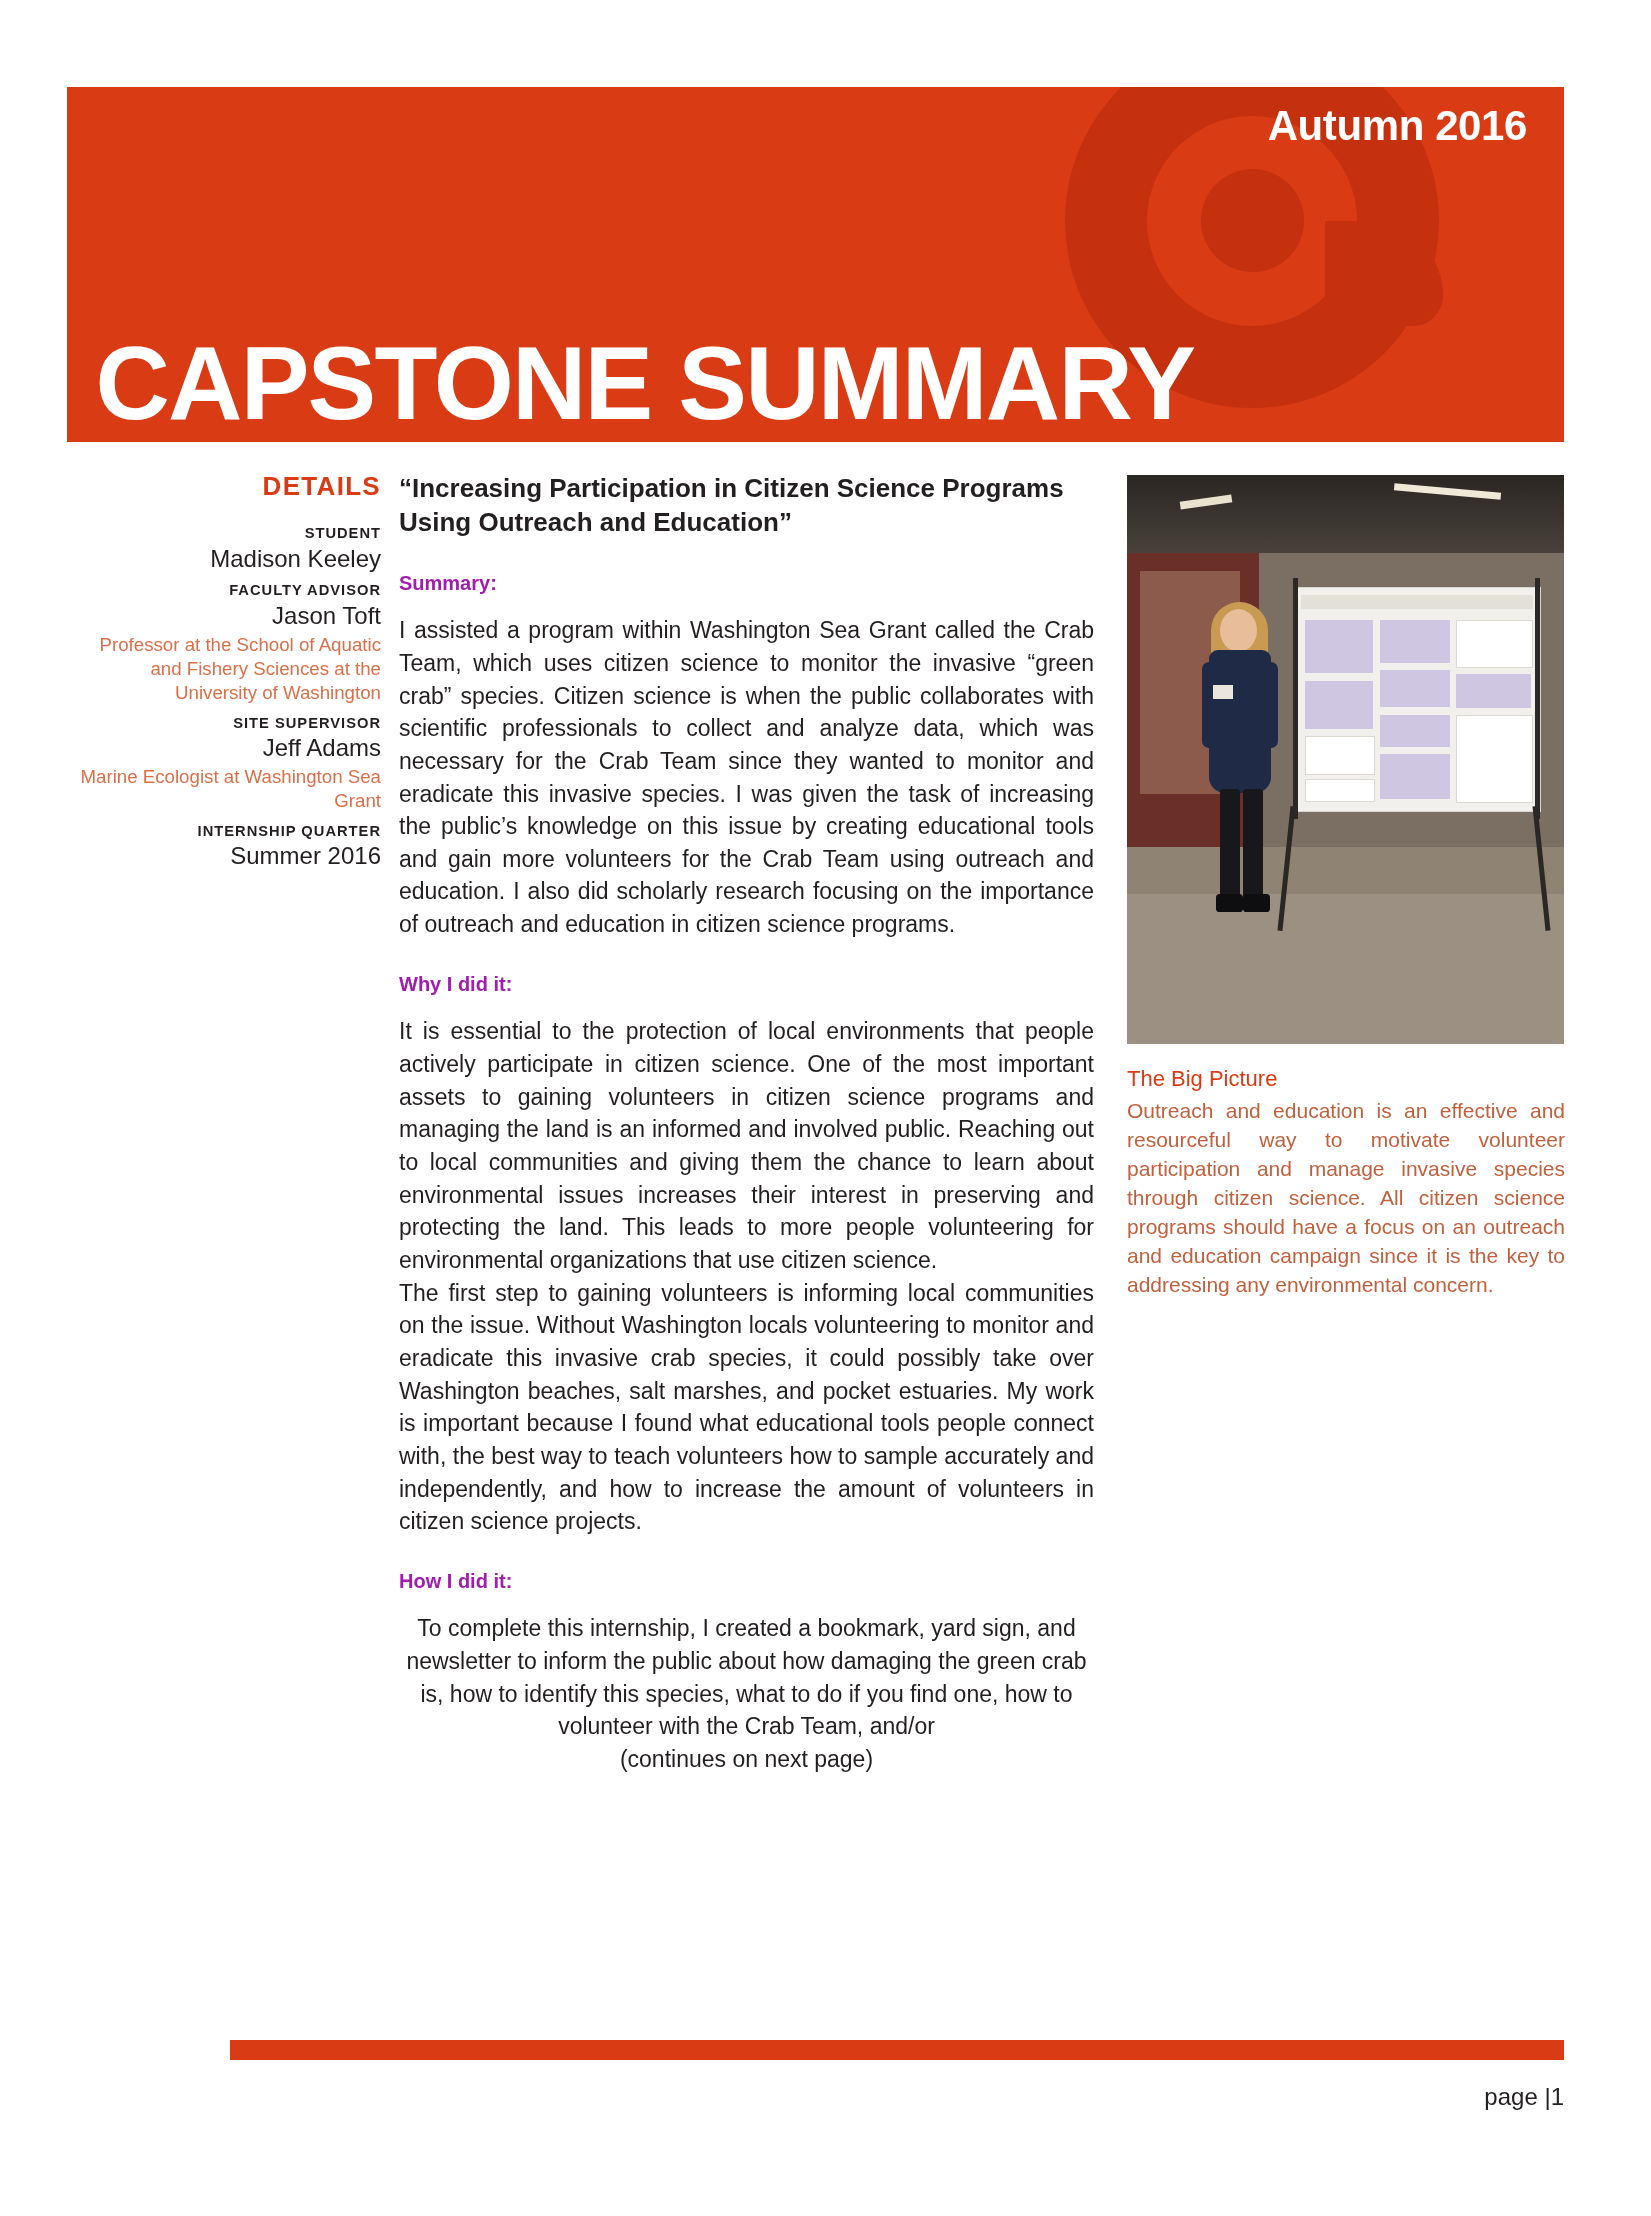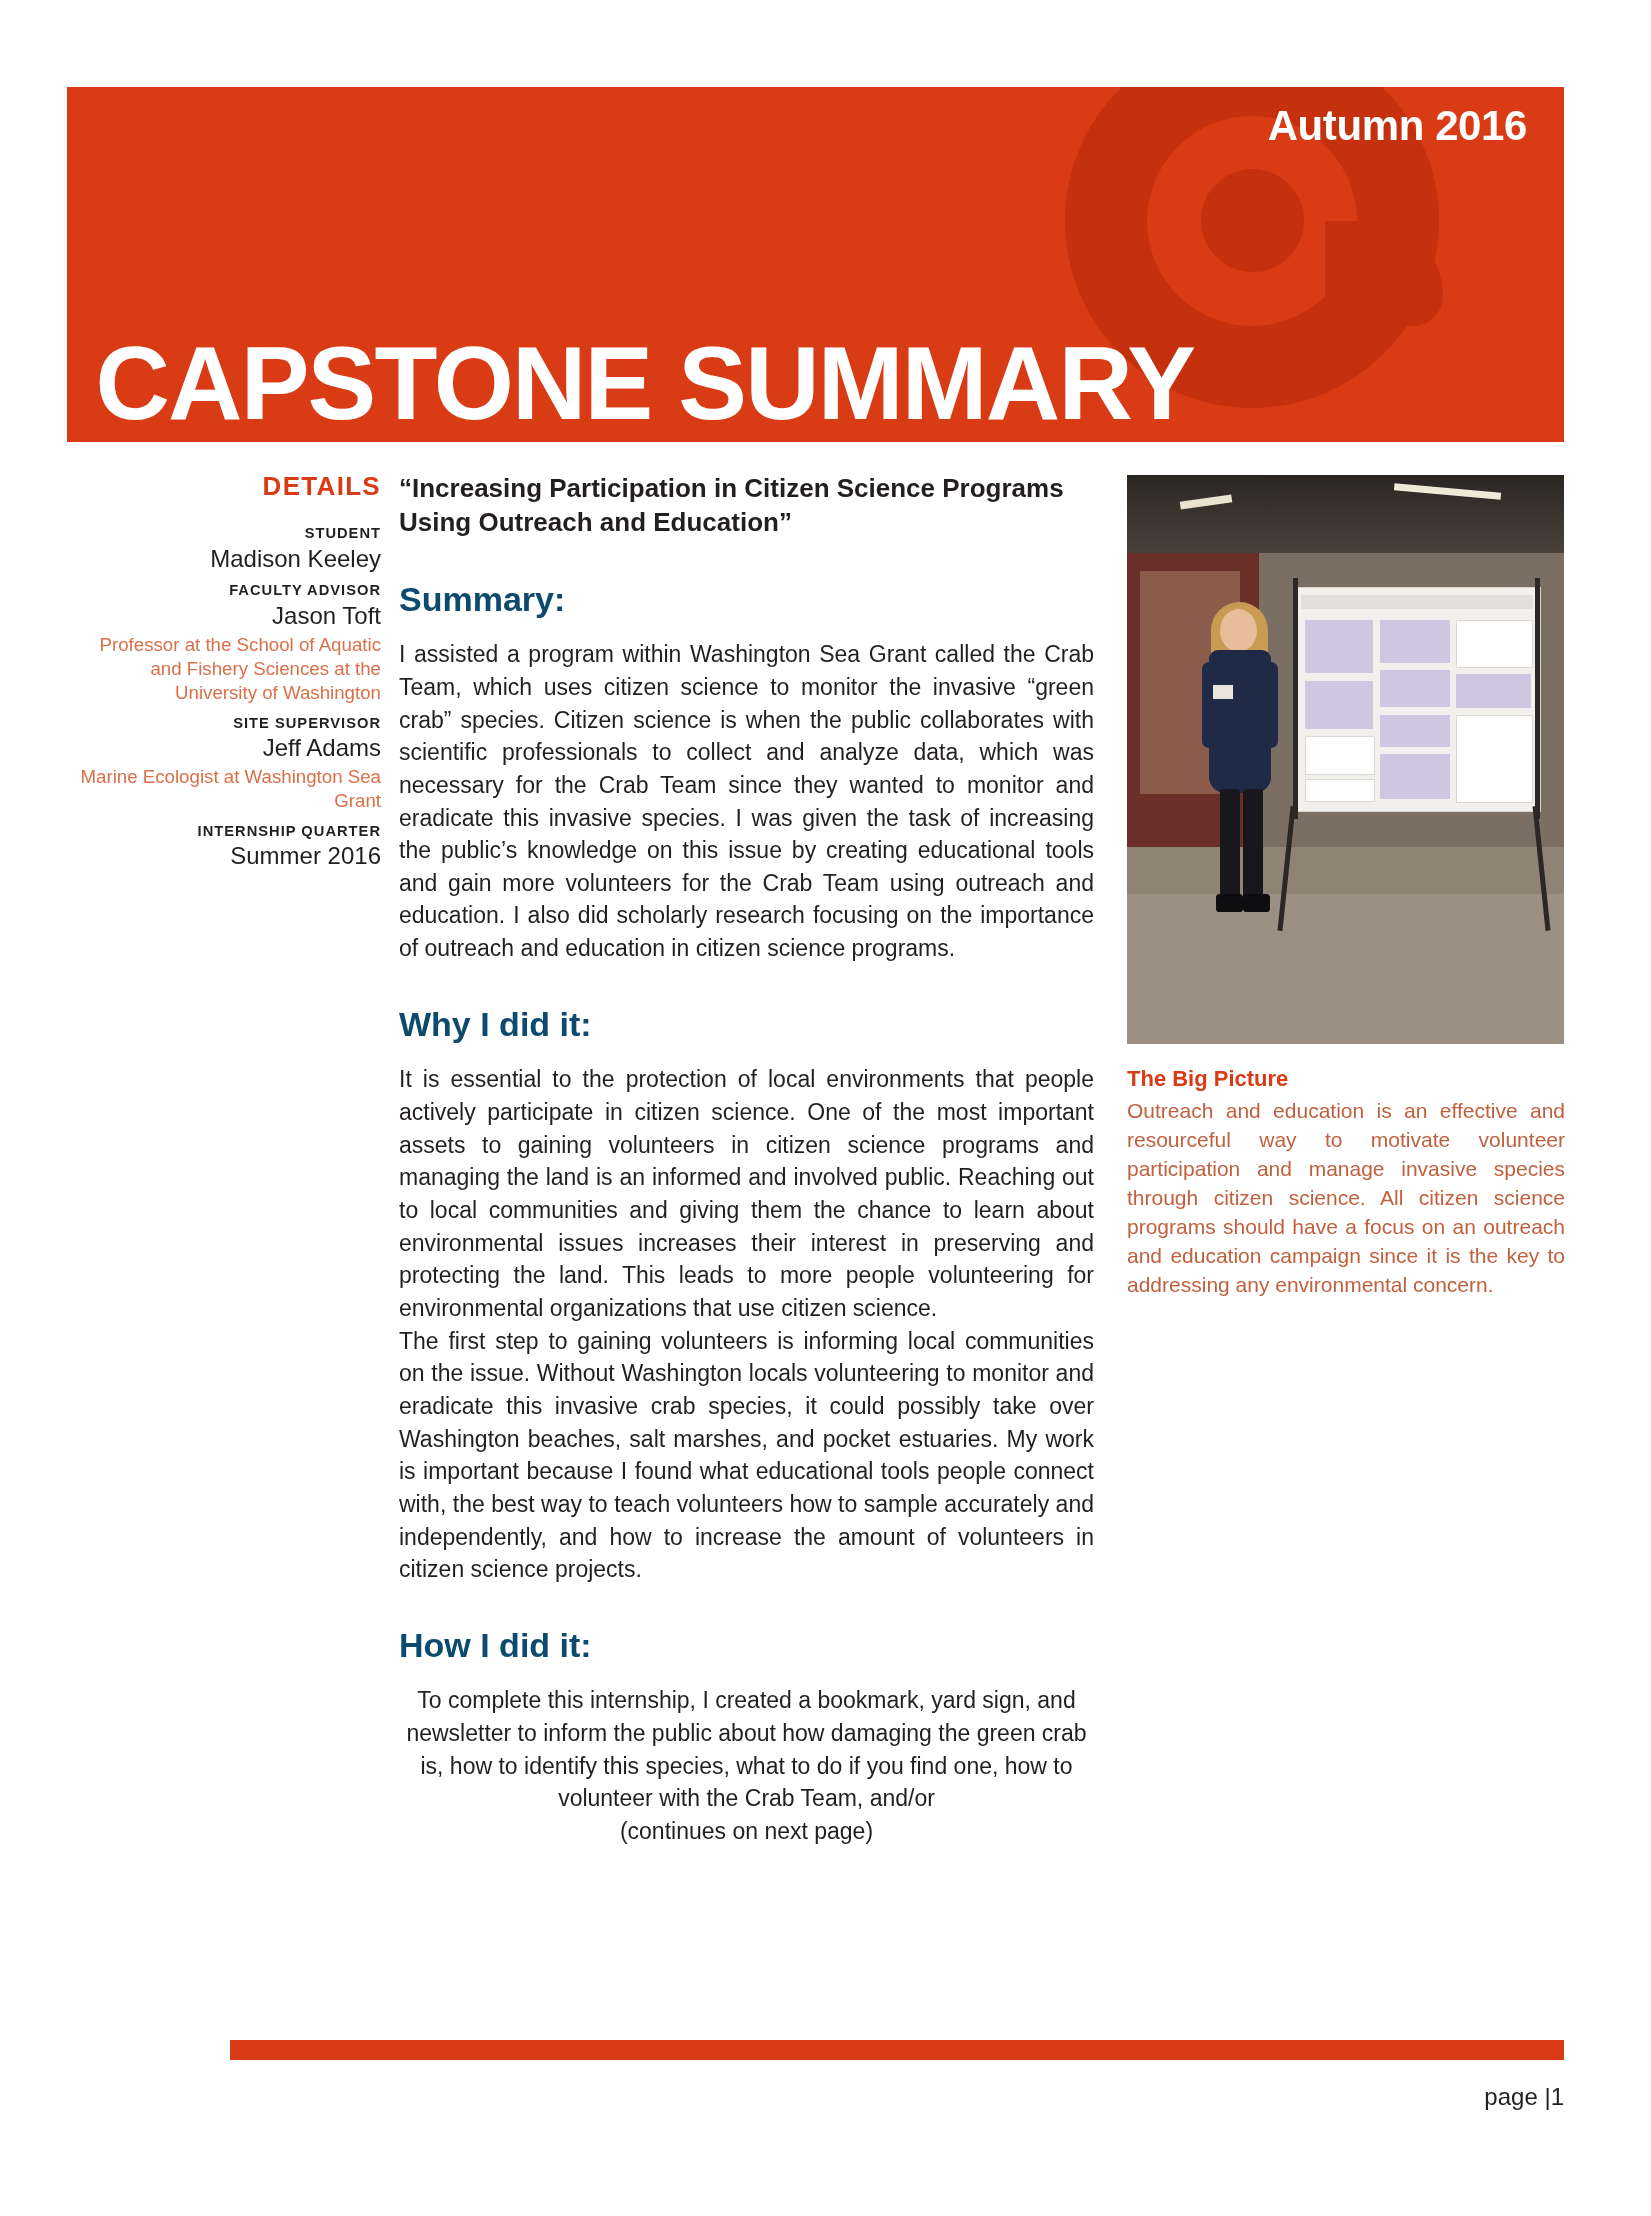--- a/index.html
+++ b/index.html
@@ -136,24 +136,24 @@
     width: 695px;
   }
   .article-title {
     font-size: 26px;
     font-weight: bold;
     line-height: 1.32;
     color: #231f20;
     margin: 0;
   }
   .section-head {
-    font-size: 34px;
-    font-weight: bold;
-    color: #0c4a6e;
-    margin: 40px 0 0 0;
+    font-size: 20px;
+    font-weight: bold;
+    color: #a21caf;
+    margin: 32px 0 0 0;
   }
   .para {
     font-size: 23px;
     line-height: 1.42;
     color: #231f20;
     margin: 19.6px 0 0 0;
     text-align: justify;
   }
   .para.tight {
     margin-top: 0;
@@ -207,21 +207,21 @@
   .person-badge { position:absolute; left:86px; top:210px; width:19.6px; height:14.3px; background:#eae6de; }
 
   .bigpic {
     position: absolute;
     left: 1127px;
     top: 1066px;
     width: 438px;
   }
   .bigpic-title {
     font-size: 22px;
-    font-weight: bold;
+    font-weight: normal;
     color: #d93b15;
     margin: 0 0 5.3px 0;
   }
   .bigpic-body {
     font-size: 21px;
     line-height: 1.38;
     color: #c0603d;
     text-align: justify;
     margin: 0;
   }

